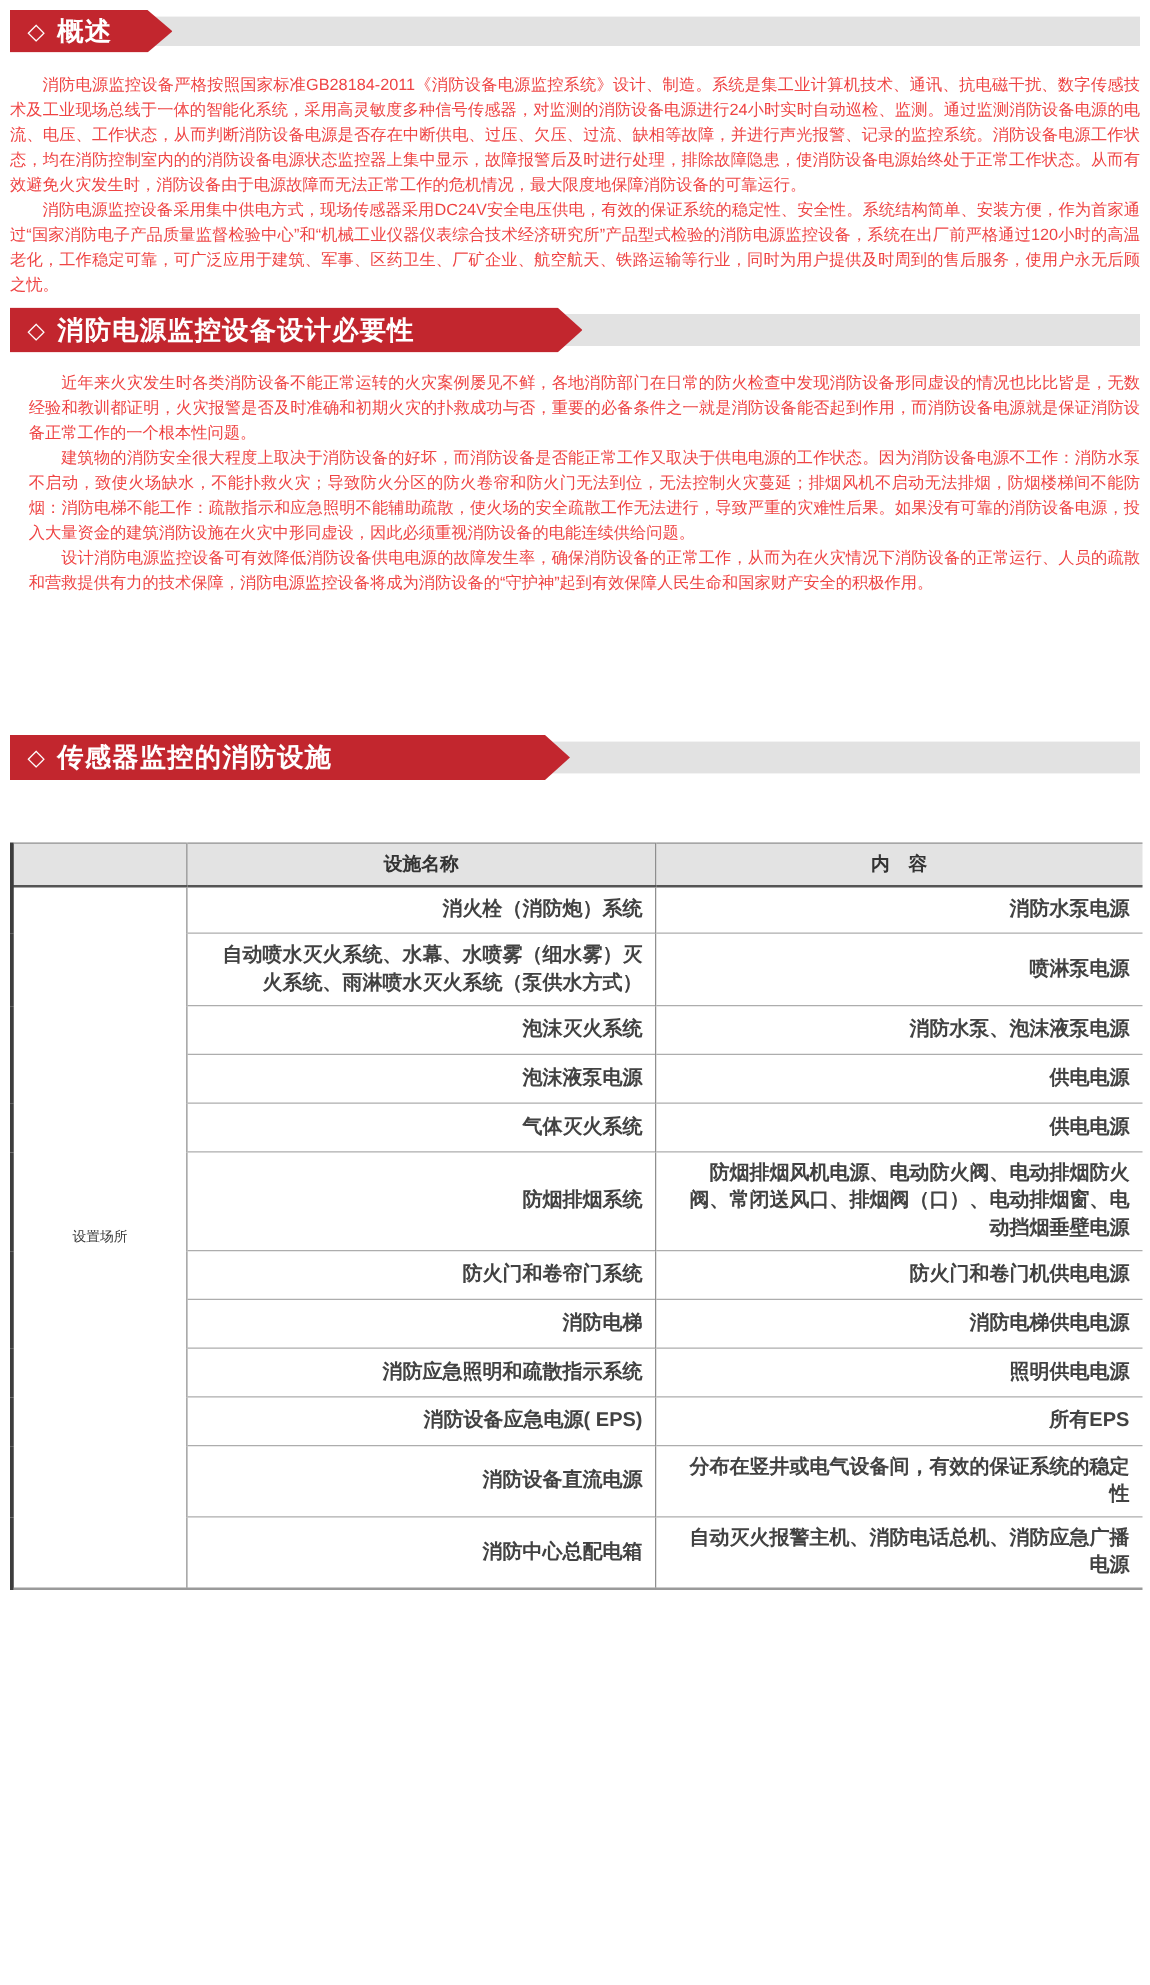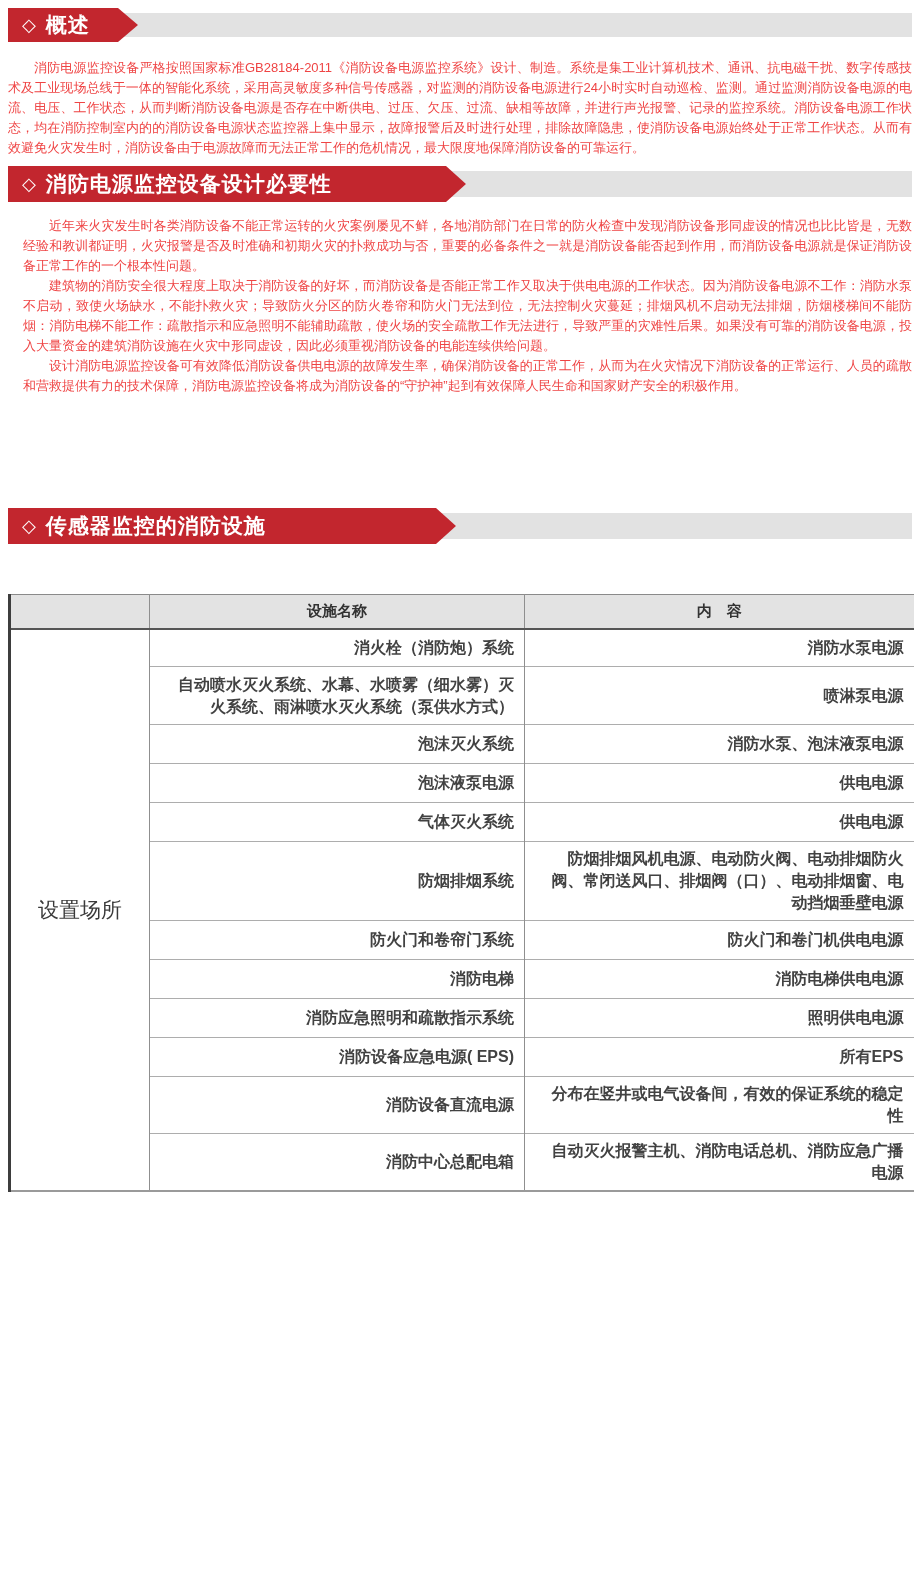--- a/index.html
+++ b/index.html
@@ -64,21 +64,21 @@
   }
   .facilities-table .v-sep{border-left:1px solid #8f8f8f;}
   .facilities-table tbody td{
     border-top:1px solid #adadad;
     padding:6px 10px 6px 14px;
     font-weight:700;line-height:22px;vertical-align:middle;
     text-align:right;
   }
   .facilities-table tbody tr:first-child td{border-top:none;}
   .facilities-table td.place-cell{
-    text-align:center;font-weight:500;font-size:21px;color:#3a3a3a;
+    text-align:center;font-weight:500;font-size:11px;color:#3a3a3a;
     padding:0;border-top:none;
   }
   .r-h36 td{height:24px;}
   .r-h57 td{height:45px;}
   .r-h38 td{height:26px;}
   .r-h71 td{height:59px;}
 </style>
 </head>
 <body>
 
@@ -87,20 +87,21 @@
   <div class="banner" id="banner-overview">
     <div class="gray-bar"></div>
     <div class="red-ribbon">
       <span class="diamond">◇</span>
       <span>概述</span>
     </div>
   </div>
 
   <div class="bodytext" id="overview-text">
     <p>消防电源监控设备严格按照国家标准GB28184-2011《消防设备电源监控系统》设计、制造。系统是集工业计算机技术、通讯、抗电磁干扰、数字传感技术及工业现场总线于一体的智能化系统，采用高灵敏度多种信号传感器，对监测的消防设备电源进行24小时实时自动巡检、监测。通过监测消防设备电源的电流、电压、工作状态，从而判断消防设备电源是否存在中断供电、过压、欠压、过流、缺相等故障，并进行声光报警、记录的监控系统。消防设备电源工作状态，均在消防控制室内的的消防设备电源状态监控器上集中显示，故障报警后及时进行处理，排除故障隐患，使消防设备电源始终处于正常工作状态。从而有效避免火灾发生时，消防设备由于电源故障而无法正常工作的危机情况，最大限度地保障消防设备的可靠运行。</p>
+    <p>消防电源监控设备采用集中供电方式，现场传感器采用DC24V安全电压供电，有效的保证系统的稳定性、安全性。系统结构简单、安装方便，作为首家通过“国家消防电子产品质量监督检验中心”和“机械工业仪器仪表综合技术经济研究所”产品型式检验的消防电源监控设备，系统在出厂前严格通过120小时的高温老化，工作稳定可靠，可广泛应用于建筑、军事、区药卫生、厂矿企业、航空航天、铁路运输等行业，同时为用户提供及时周到的售后服务，使用户永无后顾之忧。</p>
   </div>
 
   <div class="banner" id="banner-necessity">
     <div class="gray-bar"></div>
     <div class="red-ribbon">
       <span class="diamond">◇</span>
       <span>消防电源监控设备设计必要性</span>
     </div>
   </div>
 

